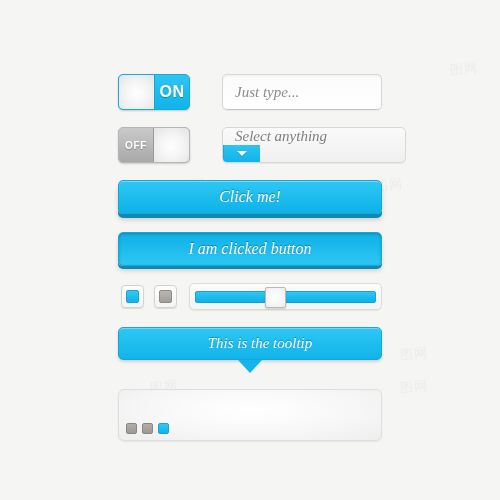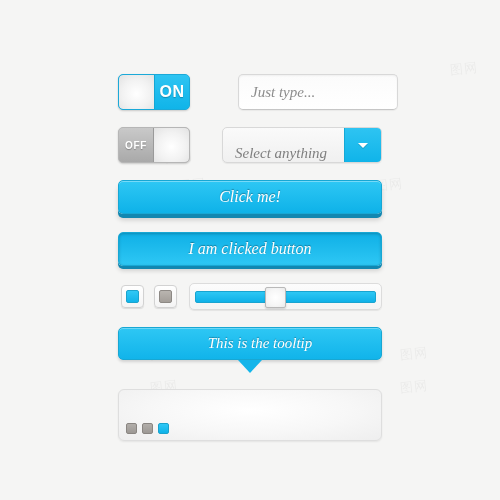--- a/index.html
+++ b/index.html
@@ -76,21 +76,21 @@
   }
   .toggle-off .toggle-label {
     background: linear-gradient(180deg, #c9c9c9 0%, #a9a9a9 100%);
     text-shadow: 0 1px 1px rgba(0,0,0,0.28);
     font-size: 10px;
   }
 
   
   .textinput {
     position: absolute;
-    left: 238px;
+    left: 222px;
     top: 74px;
     width: 160px;
     height: 36px;
     box-sizing: border-box;
     border: 1px solid #d8d8d8;
     border-bottom-color: #c6c6c6;
     border-radius: 5px;
     background: linear-gradient(180deg, #fbfbfb 0%, #ffffff 100%);
     box-shadow: inset 0 1px 2px rgba(0,0,0,0.05), 0 1px 1px rgba(0,0,0,0.05);
     padding: 0 12px;
@@ -100,30 +100,31 @@
     color: #8d8d8d;
     outline: none;
   }
   .textinput::placeholder { color: #8d8d8d; opacity: 1; }
 
   
   .select {
     position: absolute;
     left: 222px;
     top: 127px;
-    width: 160px;
+    width: 184px;
     height: 36px;
     box-sizing: border-box;
     border: 1px solid #d8d8d8;
     border-radius: 5px;
     background: linear-gradient(180deg, #fafafa 0%, #f0f0f0 100%);
     box-shadow: 0 1px 1px rgba(0,0,0,0.06);
     display: flex;
-    align-items: flex-end;
+    align-items: flex-start;
     overflow: hidden;
+    flex-direction: column;
   }
   .select-value {
     flex: 1;
     padding-left: 12px;
     font-family: "Liberation Serif", "DejaVu Serif", serif;
     font-style: italic;
     font-size: 15px;
     color: #7f7f7f;
     white-space: nowrap;
   }

